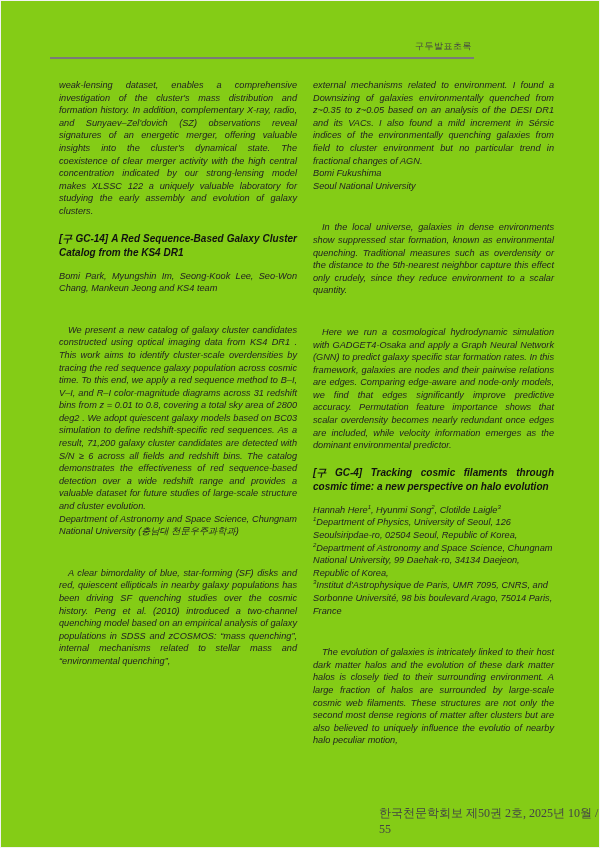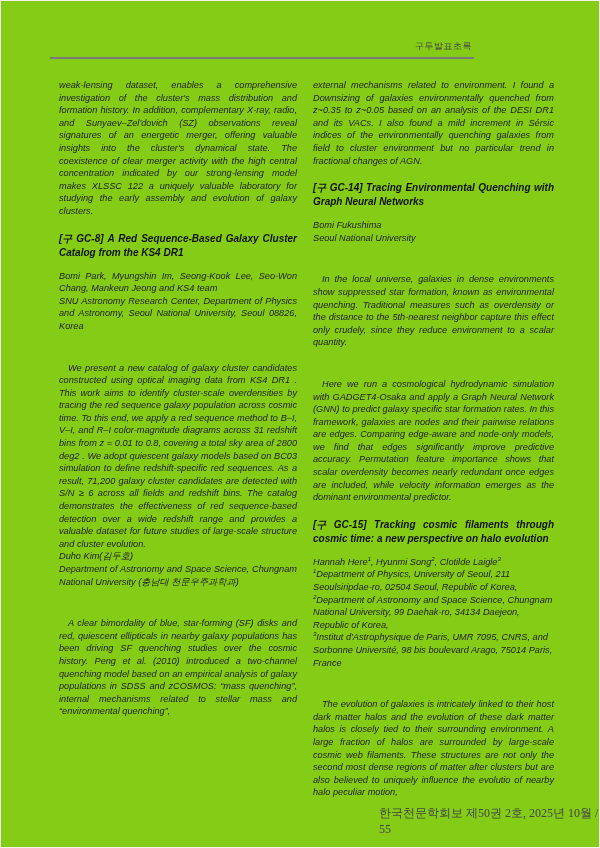--- a/index.html
+++ b/index.html
@@ -22,53 +22,50 @@
 <body>
 
 <div class="page">
   <div class="header-label">구두발표초록</div>
   <div class="header-rule"></div>
 
   <div class="col left">
     <p>weak-lensing dataset, enables a comprehensive investigation of the cluster's mass distribution and formation history. In addition, complementary X-ray, radio, and Sunyaev–Zel'dovich (SZ) observations reveal signatures of an energetic merger, offering valuable insights into the cluster's dynamical state. The coexistence of clear merger activity with the high central concentration indicated by our strong-lensing model makes XLSSC 122 a uniquely valuable laboratory for studying the early assembly and evolution of galaxy clusters.</p>
 
     <div>
-      <p class="title">[구 GC-8] A Red Sequence-Based Galaxy Cluster Catalog from the KS4 DR1</p>
+      <p class="title">[구 GC-14] A Red Sequence-Based Galaxy Cluster Catalog from the KS4 DR1</p>
       <p class="authors">Bomi Park, Myungshin Im, Seong-Kook Lee, Seo-Won Chang, Mankeun Jeong and KS4 team</p>
-      <p class="affil">SNU Astronomy Research Center, Department of Physics and Astronomy, Seoul National University, Seoul 08826, Korea</p>
       <p class="indent">We present a new catalog of galaxy cluster candidates constructed using optical imaging data from KS4 DR1 . This work aims to identify cluster-scale overdensities by tracing the red sequence galaxy population across cosmic time. To this end, we apply a red sequence method to B–I, V–I, and R–I color-magnitude diagrams across 31 redshift bins from z = 0.01 to 0.8, covering a total sky area of 2800 deg2 . We adopt quiescent galaxy models based on BC03 simulation to define redshift-specific red sequences. As a result, 71,200 galaxy cluster candidates are detected with S/N ≥ 6 across all fields and redshift bins. The catalog demonstrates the effectiveness of red sequence-based detection over a wide redshift range and provides a valuable dataset for future studies of large-scale structure and cluster evolution.</p>
     </div>
 
     <div>
-      <p class="authors">Duho Kim(김두호)</p>
       <p class="affil">Department of Astronomy and Space Science, Chungnam National University (충남대 천문우주과학과)</p>
       <p class="indent">A clear bimordality of blue, star-forming (SF) disks and red, quiescent ellipticals in nearby galaxy populations has been driving SF quenching studies over the cosmic history. Peng et al. (2010) introduced a two-channel quenching model based on an empirical analysis of galaxy populations in SDSS and zCOSMOS: “mass quenching”, internal mechanisms related to stellar mass and “environmental quenching”,</p>
     </div>
   </div>
 
   <div class="col right">
     <p>external mechanisms related to environment. I found a Downsizing of galaxies environmentally quenched from z~0.35 to z~0.05 based on an analysis of the DESI DR1 and its VACs. I also found a mild increment in Sérsic indices of the environmentally quenching galaxies from field to cluster environment but no particular trend in fractional changes of AGN.</p>
 
     <div>
-      <p class="title">[구 GC-14] Tracing Environmental Quenching with Graph Neural Networks</p>
       <p class="authors">Bomi Fukushima</p>
       <p class="affil">Seoul National University</p>
       <p class="indent">In the local universe, galaxies in dense environments show suppressed star formation, known as environmental quenching. Traditional measures such as overdensity or the distance to the 5th-nearest neighbor capture this effect only crudely, since they reduce environment to a scalar quantity.</p>
       <p class="indent">Here we run a cosmological hydrodynamic simulation with GADGET4-Osaka and apply a Graph Neural Network (GNN) to predict galaxy specific star formation rates. In this framework, galaxies are nodes and their pairwise relations are edges. Comparing edge-aware and node-only models, we find that edges significantly improve predictive accuracy. Permutation feature importance shows that scalar overdensity becomes nearly redundant once edges are included, while velocity information emerges as the dominant environmental predictor.</p>
     </div>
 
     <div>
-      <p class="title">[구 GC-15] Tracking cosmic filaments through cosmic time: a new perspective on halo evolution</p>
+      <p class="title">[구 GC-4] Tracking cosmic filaments through cosmic time: a new perspective on halo evolution</p>
       <p class="authors">
         <span>Hannah Here</span><sup>1</sup>,
         <span>Hyunmi Song</span><sup>2</sup>,
         <span>Clotilde Laigle</span><sup>3</sup>
       </p>
       <p class="affil" style="text-align:left;">
-        <sup>1</sup><span>Department of Physics, University of Seoul, 211 Seoulsiripdae-ro, 02504 Seoul, Republic of Korea,</span><br>
+        <sup>1</sup><span>Department of Physics, University of Seoul, 126 Seoulsiripdae-ro, 02504 Seoul, Republic of Korea,</span><br>
         <sup>2</sup><span>Department of Astronomy and Space Science, Chungnam National University, 99 Daehak-ro, 34134 Daejeon, Republic of Korea,</span><br>
         <sup>3</sup><span>Institut d'Astrophysique de Paris, UMR 7095, CNRS, and Sorbonne Université, 98 bis boulevard Arago, 75014 Paris, France</span>
       </p>
       <p class="indent">The evolution of galaxies is intricately linked to their host dark matter halos and the evolution of these dark matter halos is closely tied to their surrounding environment. A large fraction of halos are surrounded by large-scale cosmic web filaments. These structures are not only the second most dense regions of matter after clusters but are also believed to uniquely influence the evolutio of nearby halo peculiar motion,</p>
     </div>
   </div>
 
   <div class="footer">한국천문학회보 제50권 2호, 2025년 10월 / 55</div>
 </div>
 

